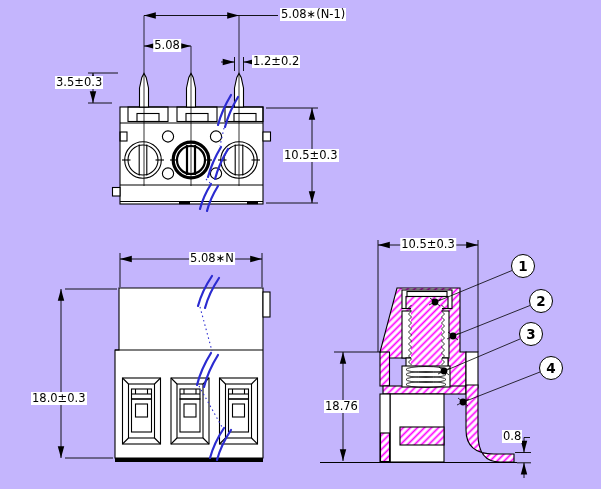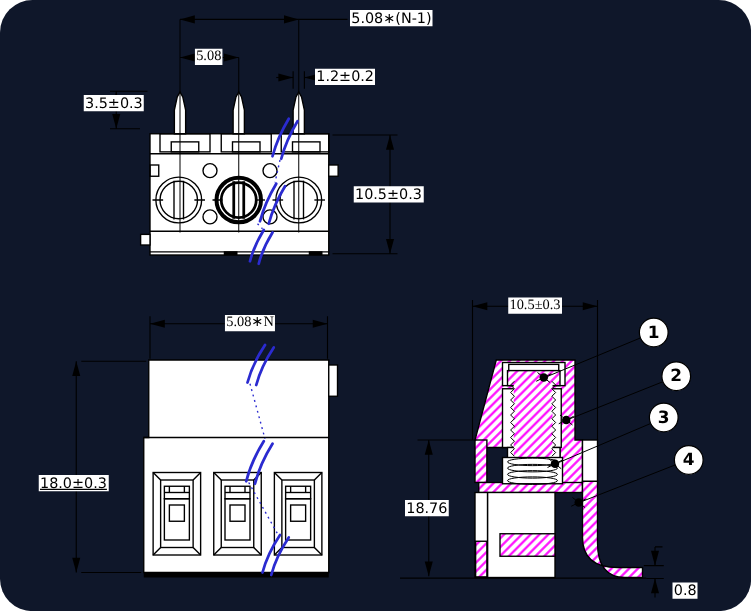--- a/index.html
+++ b/index.html
@@ -1,34 +1,34 @@
 <!DOCTYPE html>
 <html style="--line: #000000; --hatch: #ff00ff; --blue: #2b2bd0;"><head>
 <meta charset="utf-8">
 <style>
   :root { --line:#000000; --hatch:#ff00ff; --blue:#2b2bd0; }
   html,body { margin:0; padding:0; background:#ffffff; }
-  .canvas { position:relative; width:601px; height:489px; background:#0f172a;
-            font-family:"DejaVu Sans", sans-serif; overflow:hidden;border-radius:26px; }
+  .canvas { position:relative; width:601px; height:489px; background:#c4b5fd;
+            font-family:"DejaVu Sans", sans-serif; overflow:hidden; }
   .canvas > svg { position:absolute; left:0; top:0; }
   
   .k   { stroke:var(--line); fill:none; stroke-width:1.1; }
   .k08 { stroke:var(--line); fill:none; stroke-width:0.8; }
   .wh  { fill:#ffffff; stroke:var(--line); stroke-width:1.1; }
   .kf  { fill:var(--line); stroke:none; }
   .hat { fill:url(#hatch); stroke:var(--line); stroke-width:1.1; }
   .hatn{ fill:url(#hatch); stroke:none; }
   .dimln { stroke:var(--line); stroke-width:0.9; fill:none; }
   .blue { stroke:var(--blue); stroke-width:2.2; fill:none; stroke-linecap:round; }
   .bluedot { stroke:var(--blue); stroke-width:1.1; stroke-dasharray:1.5 3; fill:none; }
   .hatline { stroke:var(--hatch); stroke-width:1.7; }
   
   .dim { position:absolute; font-size:11.5px; line-height:1.15; color:#000;
          background:#fff; padding:0 1px; white-space:nowrap; }
-  .ctr { transform:translateX(-50%);font-family:Liberation Serif, serif; }
+  .ctr { transform:translateX(-50%); }
   
   .callout { position:absolute; width:24px; height:24px; box-sizing:border-box;
              border:1.6px solid #000; border-radius:50%; background:#fff;
              display:flex; align-items:center; justify-content:center;
              font-weight:bold; font-size:13.5px; color:#000; }
 </style>
 </head>
 <body>
 
 <div class="canvas">
@@ -284,29 +284,29 @@
       <circle class="kf" cx="463" cy="402" r="3.4"></circle>
       <line class="k08" x1="457" y1="405" x2="469" y2="399"></line>
       <line class="k08" x1="458" y1="398" x2="468" y2="406"></line>
     </g>
   </g>
 </svg>
 
 <span class="dim" style="left:280px; top:8px;">5.08∗(N-1)</span>
 <span class="dim ctr" style="left:167px; top:39px;">5.08</span>
 <span class="dim" style="left:252px; top:55px;">1.2±0.2</span>
-<span class="dim" style="left:55px; top:76px;margin-left:12px;">3.5±0.3</span>
+<span class="dim" style="left:55px; top:76px;">3.5±0.3</span>
 <span class="dim" style="left:283px; top:149px;">10.5±0.3</span>
 
-<span class="dim ctr" style="left:200px; top:252px;">5.08∗N</span>
-<span class="dim" style="left:31px; top:380px;text-decoration:underline;">18.0±0.3</span>
+<span class="dim ctr" style="left:212px; top:252px;">5.08∗N</span>
+<span class="dim" style="left:31px; top:392px;">18.0±0.3</span>
 
 <span class="dim ctr" style="left:428px; top:238px;">10.5±0.3</span>
 <span class="dim" style="left:324px; top:400px;">18.76</span>
-<span class="dim" style="left:538px; top:430px;margin-top:36px;">0.8</span>
+<span class="dim" style="left:502px; top:430px;">0.8</span>
 
 <div class="callout" style="left:511px; top:254px;">
   <span>1</span>
 </div>
 <div class="callout" style="left:529px; top:289px;">
   <span>2</span>
 </div>
 <div class="callout" style="left:519px; top:322px;">
   <span>3</span>
 </div>

